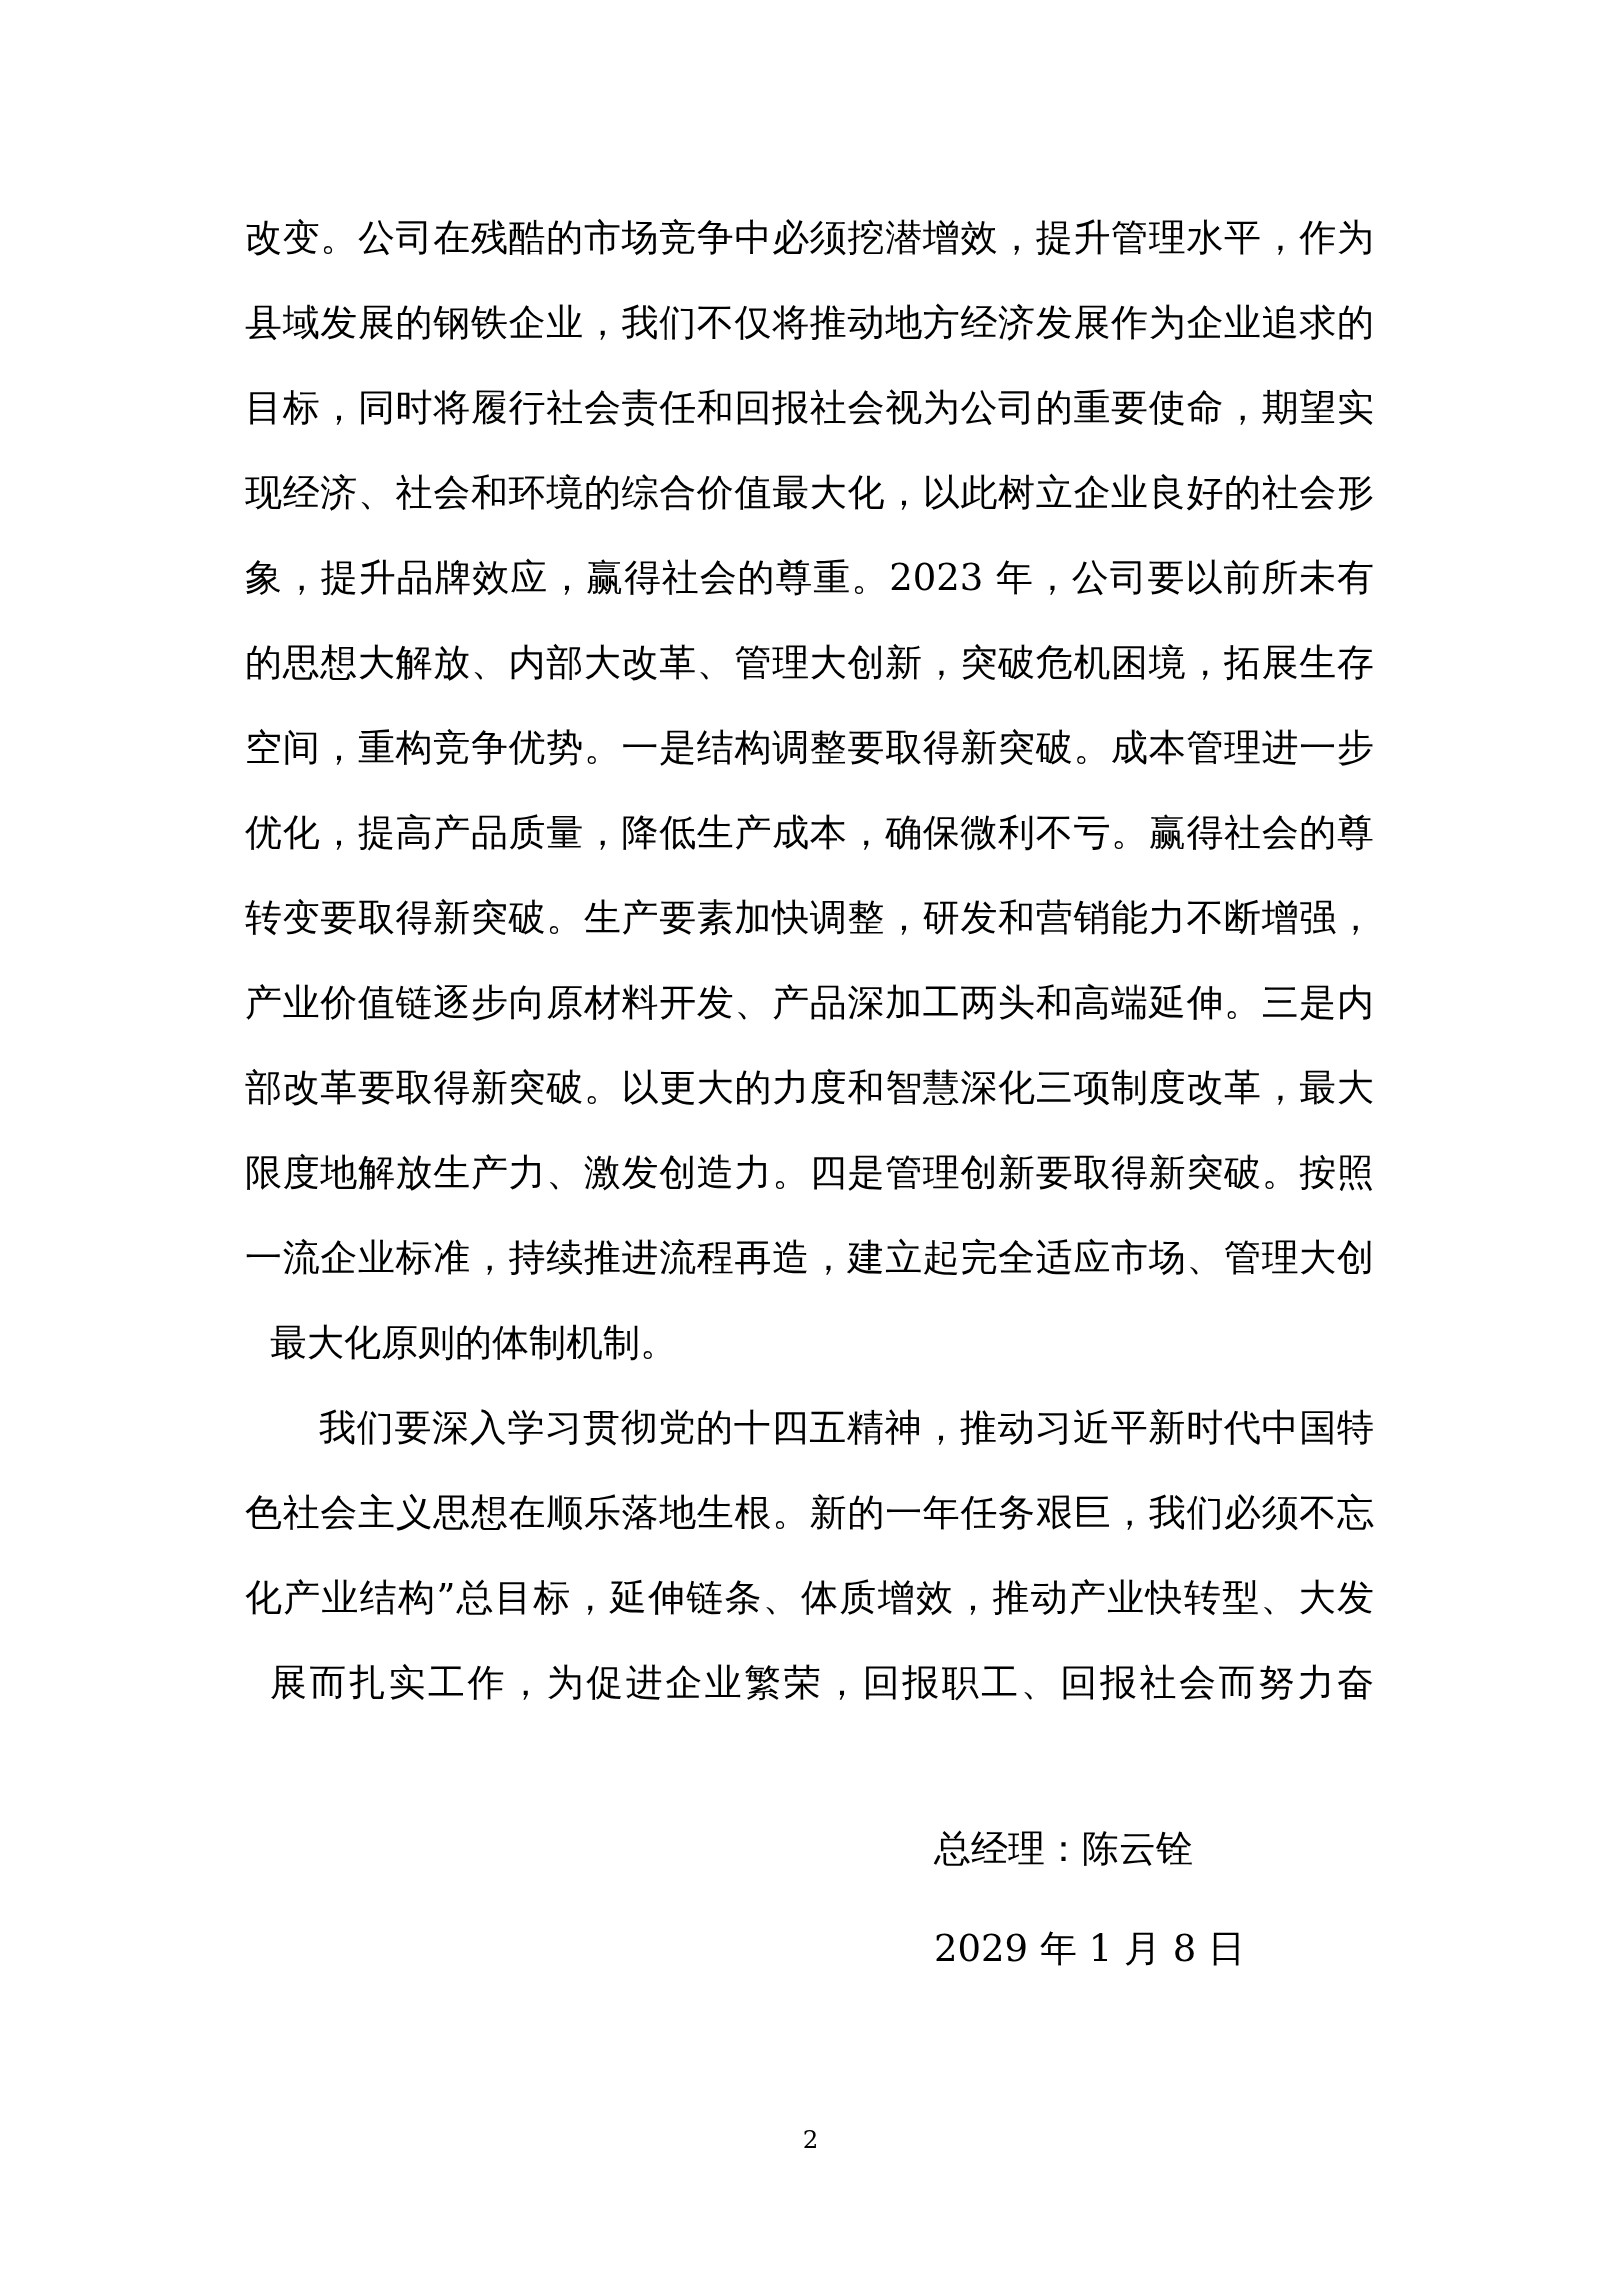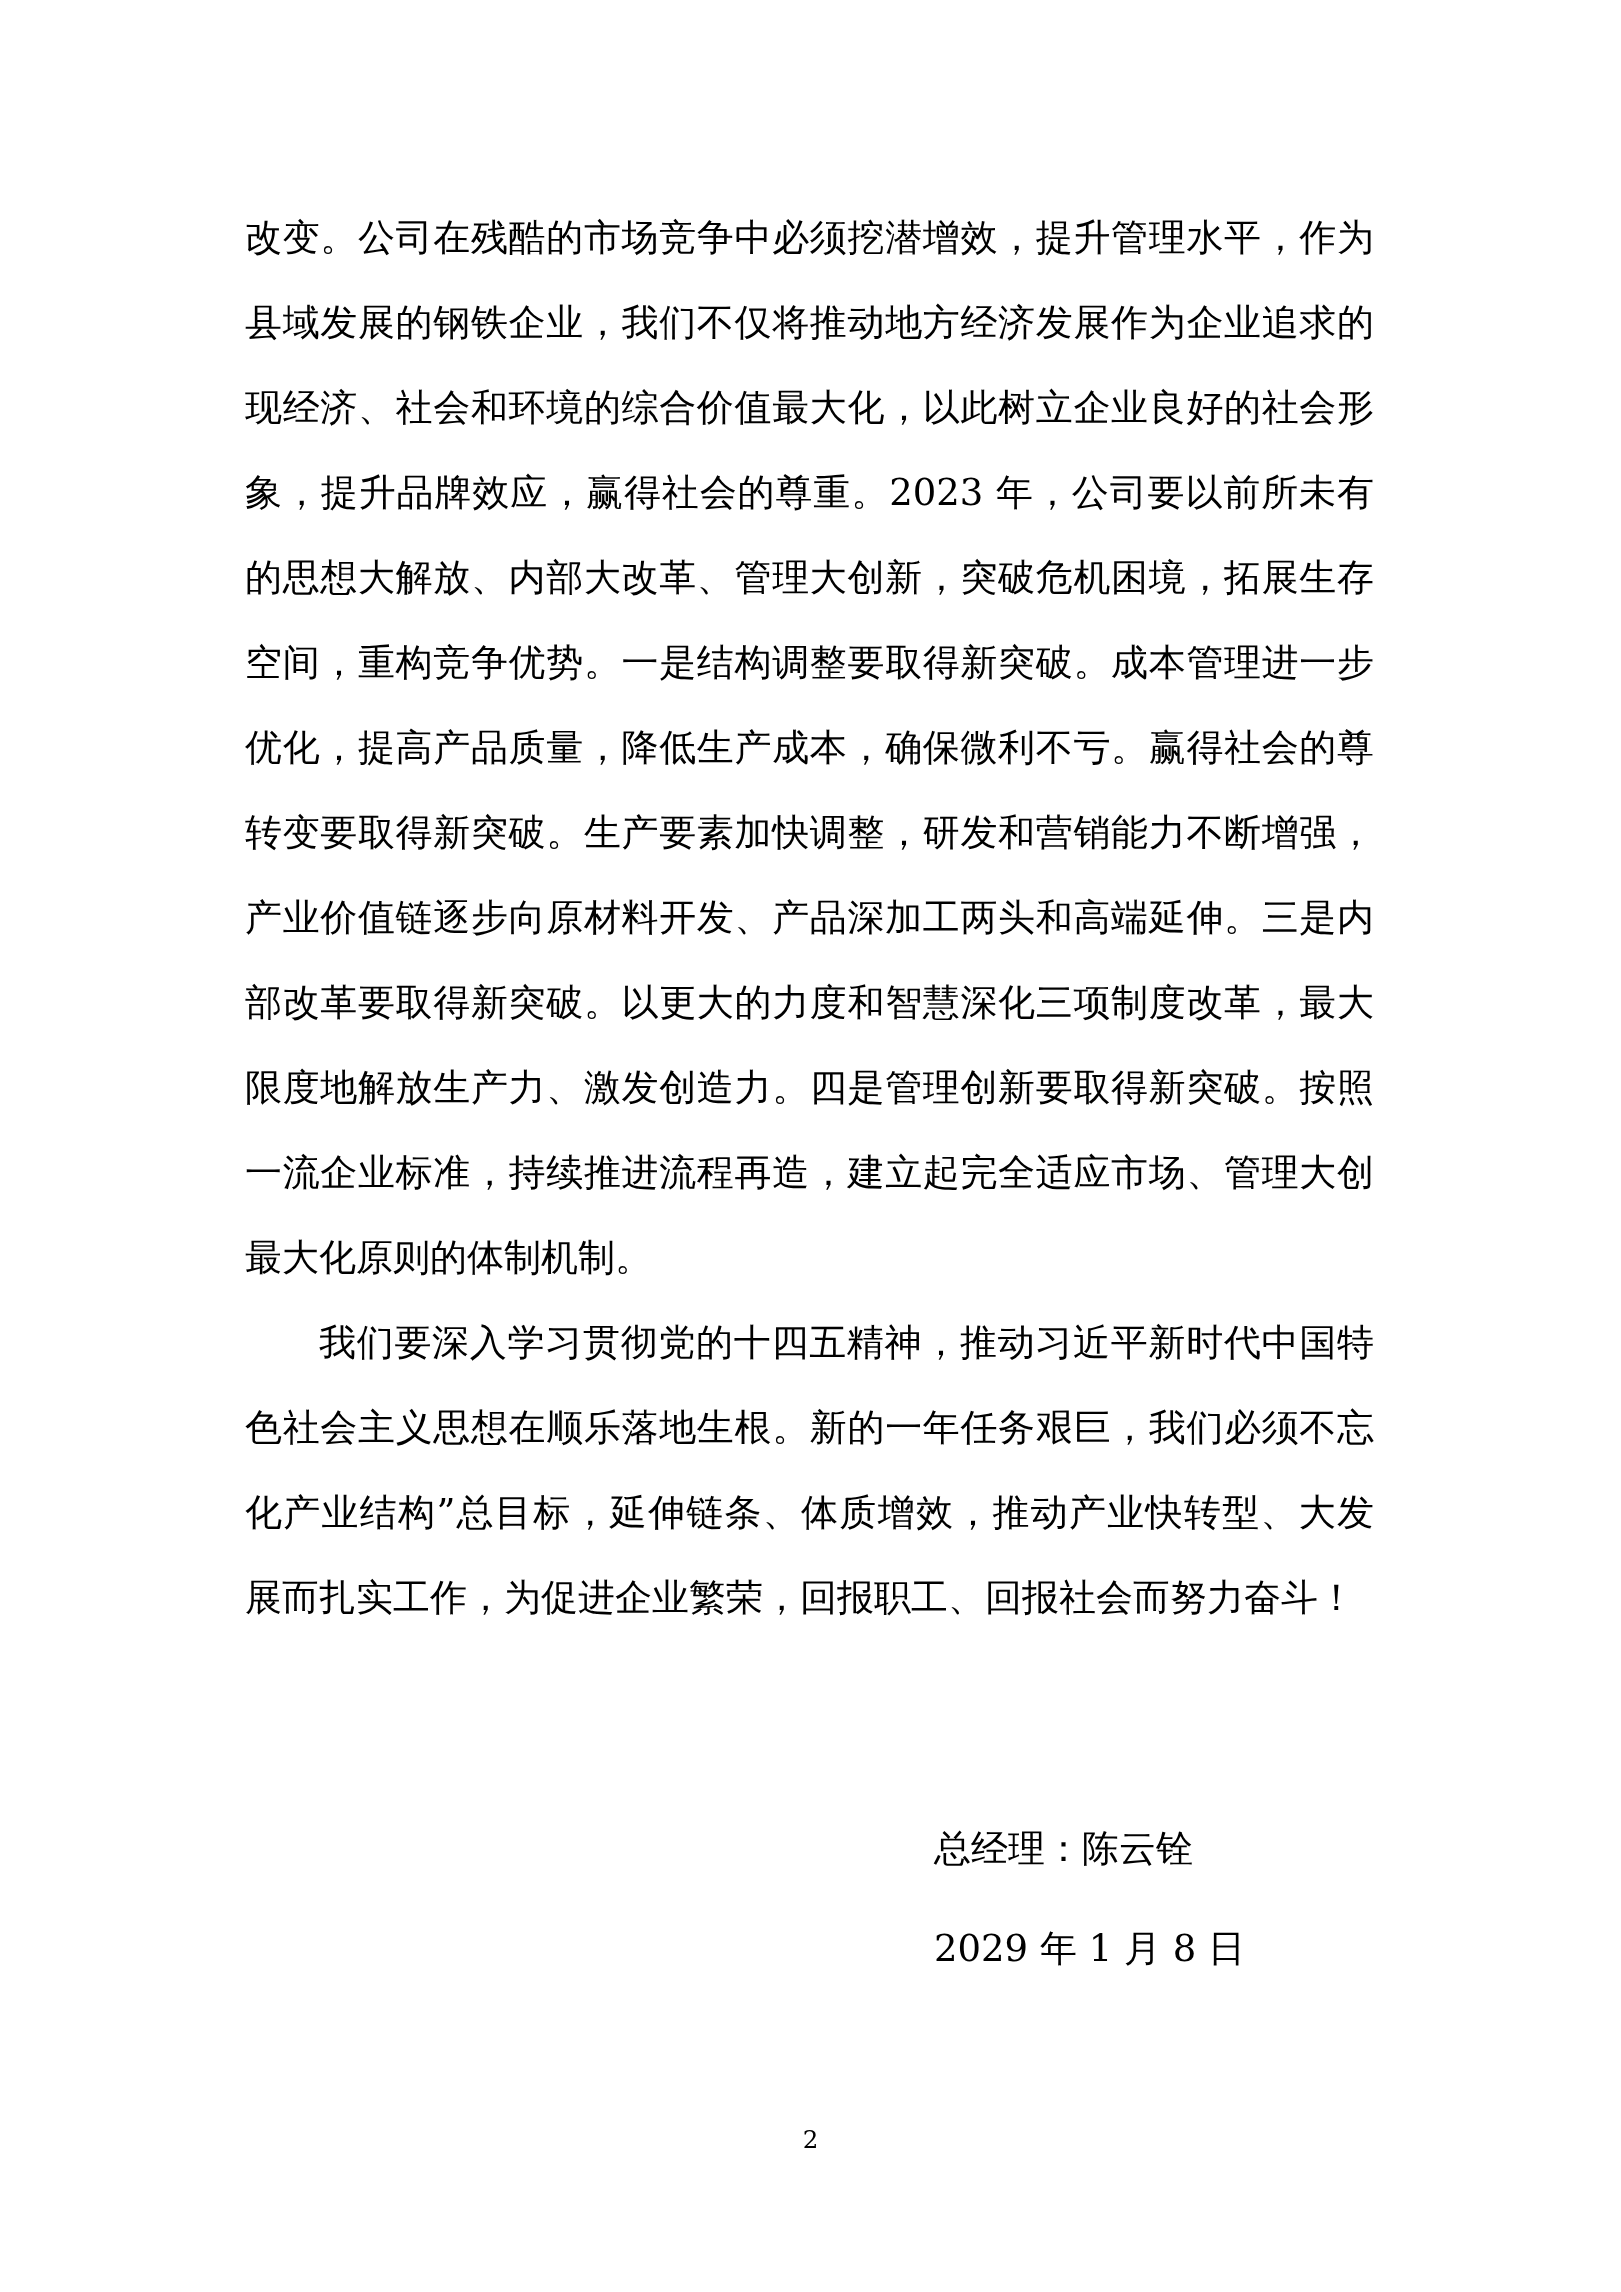--- a/index.html
+++ b/index.html
@@ -34,21 +34,21 @@
     font-size: 37px;
   }
   .line {
     height: 85px;
     line-height: 85px;
     text-align: justify;
     text-align-last: justify;
     text-justify: inter-character;
     overflow: hidden;
   }
-  .line.endline { text-align-last: left; }
+  .line.endline { text-align-last: left; margin-left: 25px; }
   .line.indent { text-indent: 74px; }
   .signature {
     position: absolute;
     left: 934px;
     top: 1806px;
     font-size: 37px;
   }
   .signature .sig-line { height: 85px; line-height: 85px; white-space: nowrap; }
   .signature .date-line { margin-top: 14.7px; }
   .pageno {
@@ -63,20 +63,21 @@
 </style>
 </head>
 <body>
 
 <div class="page">
 
 
   <div class="bodytext">
     <div class="line">改变。公司在残酷的市场竞争中必须挖潜增效，提升管理水平，作为</div>
     <div class="line">县域发展的钢铁企业，我们不仅将推动地方经济发展作为企业追求的</div>
+    <div class="line">目标，同时将履行社会责任和回报社会视为公司的重要使命，期望实</div>
     <div class="line">现经济、社会和环境的综合价值最大化，以此树立企业良好的社会形</div>
     <div class="line">象，提升品牌效应，赢得社会的尊重。2023 年，公司要以前所未有</div>
     <div class="line">的思想大解放、内部大改革、管理大创新，突破危机困境，拓展生存</div>
     <div class="line">空间，重构竞争优势。一是结构调整要取得新突破。成本管理进一步</div>
     <div class="line">优化，提高产品质量，降低生产成本，确保微利不亏。赢得社会的尊重</div>
     <div class="line">转变要取得新突破。生产要素加快调整，研发和营销能力不断增强，</div>
     <div class="line">产业价值链逐步向原材料开发、产品深加工两头和高端延伸。三是内</div>
     <div class="line">部改革要取得新突破。以更大的力度和智慧深化三项制度改革，最大</div>
     <div class="line">限度地解放生产力、激发创造力。四是管理创新要取得新突破。按照</div>
     <div class="line">一流企业标准，持续推进流程再造，建立起完全适应市场、管理大创新</div>

